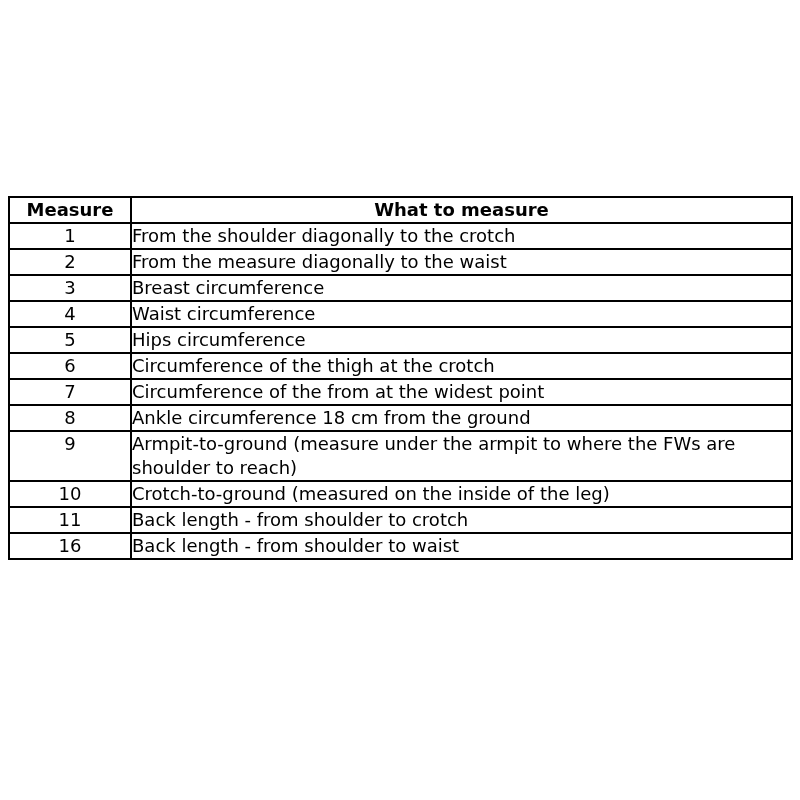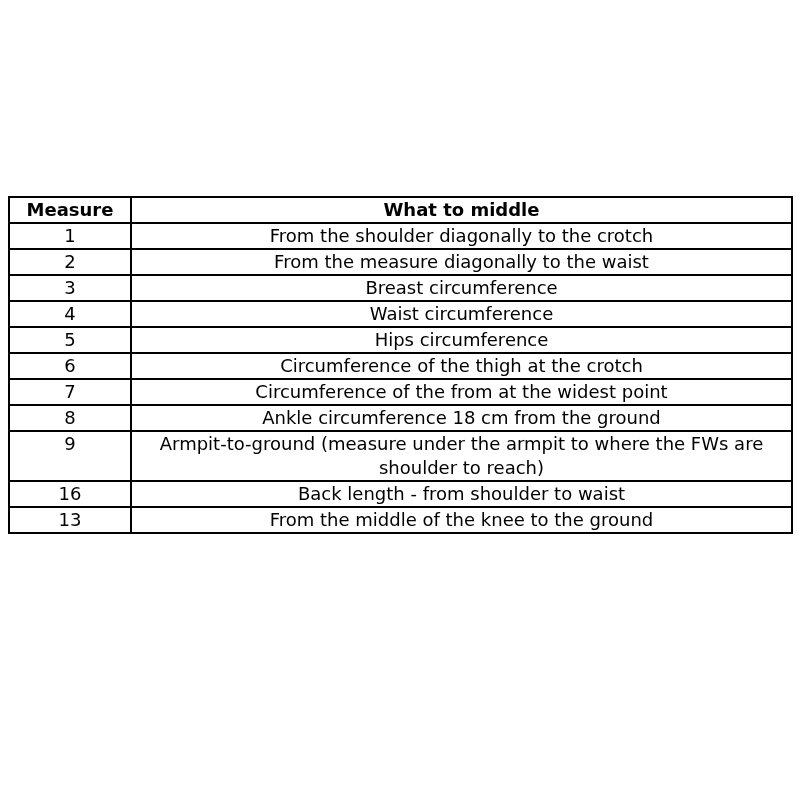--- a/index.html
+++ b/index.html
@@ -40,35 +40,35 @@
   th.col-measure { width: 122px; }
   th {
     font-weight: bold;
     font-size: 19px;
     text-align: center;
   }
   td.num {
     text-align: center;
   }
   td.desc {
-    text-align: center;
+    text-align: left;
     padding-left: 8px;
     padding-right: 4px;
   }
 </style>
 </head>
 <body>
 
 <div class="page">
   <div class="table-wrap">
     <table class="measure-table">
       <thead>
         <tr>
           <th class="col-measure">Measure</th>
-          <th class="col-what">What to middle</th>
+          <th class="col-what">What to measure</th>
         </tr>
       </thead>
       <tbody id="table-body">
           <tr>
             <td class="num">1</td>
             <td class="desc">From the shoulder diagonally to the crotch</td>
           </tr>
           <tr>
             <td class="num">2</td>
             <td class="desc">From the measure diagonally to the waist</td>
@@ -95,23 +95,27 @@
           </tr>
           <tr>
             <td class="num">8</td>
             <td class="desc">Ankle circumference 18 cm from the ground</td>
           </tr>
           <tr>
             <td class="num">9</td>
             <td class="desc">Armpit-to-ground (measure under the armpit to where the FWs are shoulder to reach)</td>
           </tr>
           <tr>
+            <td class="num">10</td>
+            <td class="desc">Crotch-to-ground (measured on the inside of the leg)</td>
+          </tr>
+          <tr>
+            <td class="num">11</td>
+            <td class="desc">Back length - from shoulder to crotch</td>
+          </tr>
+          <tr>
             <td class="num">16</td>
             <td class="desc">Back length - from shoulder to waist</td>
-          </tr>
-          <tr>
-            <td class="num">13</td>
-            <td class="desc">From the middle of the knee to the ground</td>
           </tr>
         </tbody>
     </table>
   </div>
 </div>
 
 </body></html>

